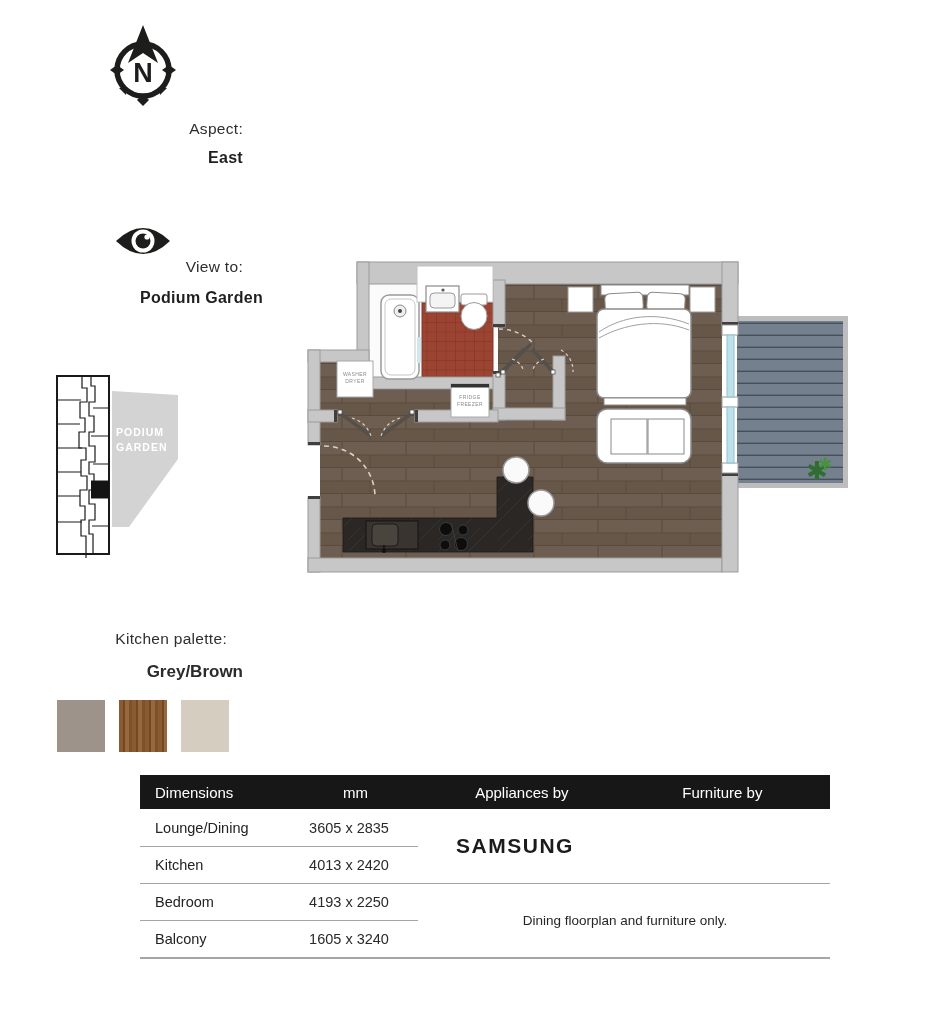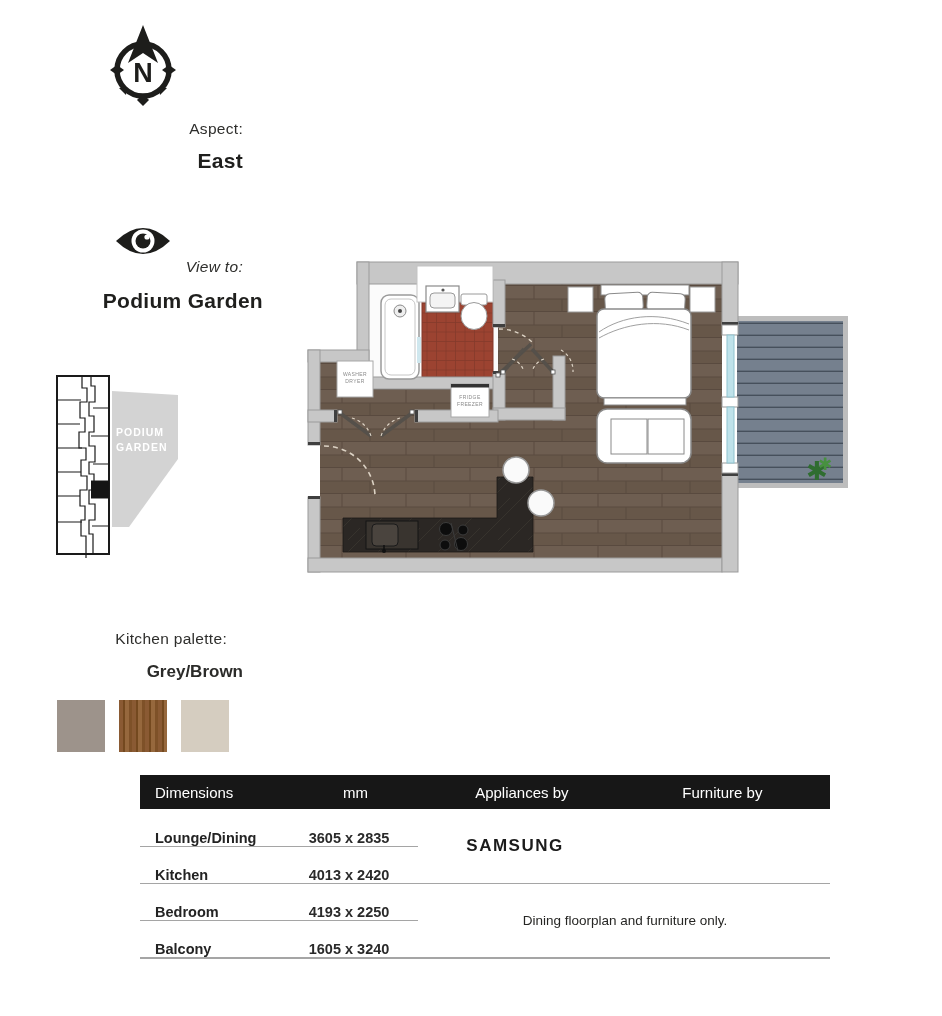--- a/index.html
+++ b/index.html
@@ -1,40 +1,40 @@
 <!DOCTYPE html>
 <html><head>
 <meta charset="utf-8">
 <style>
   html,body{margin:0;padding:0;background:#ffffff;}
   #stage{position:relative;width:942px;height:1016px;background:#ffffff;overflow:hidden;
          font-family:"Liberation Sans", sans-serif;color:#2b2b29;}
   .abs{position:absolute;}
   .ctext{text-align:right;}
   .lbl{font-size:15.5px;letter-spacing:.3px;color:#2e2e2c;}
-  .bold-val{font-size:21px;font-weight:bold;letter-spacing:.3px;color:#1f1f1d;}
+  .bold-val{font-size:16px;font-weight:bold;letter-spacing:.3px;color:#1f1f1d;}
   
   .swatch{position:absolute;top:700px;width:48px;height:52px;}
   .sw-grey{left:57px;background:#9d938b;}
   .sw-brown{left:119px;background:repeating-linear-gradient(90deg,
       #8a5a33 0 4px,#74491f 4px 6px,#96683d 6px 10px,#7e5128 10px 13px);}
   .sw-cream{left:181px;background:#d5cdc0;}
   
   .tbl{position:absolute;left:140px;top:775px;width:690px;font-size:14.5px;color:#232323;}
   .tbl-head{display:flex;background:#171717;color:#fff;height:34px;align-items:center;font-size:15px;}
   .th1{width:130px;padding-left:15px;} .th2{width:150px;text-align:center;}
   .th3{width:190px;text-align:center;} .th4{width:220px;text-align:center;}
   .tbl-body{position:relative;height:150px;overflow:visible;}
-  .trow{position:absolute;left:0;height:37px;display:flex;align-items:flex-end;width:280px;font-weight:bold;}
+  .trow{position:absolute;left:0;height:37px;display:flex;align-items:center;width:280px;}
   .td-label{width:130px;padding-left:15px;}
   .td-value{width:150px;text-align:center;color:#2a2a2a;}
   .sep{position:absolute;height:1.5px;background:#a5a5a5;left:0;}
   .logo-zone{position:absolute;left:280px;top:0;width:410px;height:74px;}
   .samsung{position:absolute;left:0;top:0;width:190px;height:74px;display:flex;align-items:center;justify-content:center;
-           font-size:17px;font-weight:800;letter-spacing:1.5px;color:#1b1b1b;}
+           font-size:21px;font-weight:800;letter-spacing:1.5px;color:#1b1b1b;}
   .dp{position:absolute;left:470px;top:0;width:220px;height:74px;overflow:visible;}
   .note-zone{position:absolute;left:280px;top:74px;width:410px;height:76px;
              display:flex;flex-direction:column;align-items:center;justify-content:center;
              font-size:13.5px;color:#262624;line-height:18px;}
 </style>
 </head>
 <body>
 
 <div id="stage">
 
@@ -50,21 +50,21 @@
   </svg>
   <div class="abs ctext lbl" style="left:43px;top:120px;width:200px;">Aspect:</div>
   <div class="abs ctext bold-val" style="left:43px;top:149px;width:200px;">East</div>
 
   <svg class="abs" style="left:114px;top:223px;" width="58" height="36" viewBox="0 0 58 36">
     <path d="M2,18 Q29,-8 56,18 Q29,44 2,18 Z" fill="#1d1d1b"></path>
     <circle cx="29" cy="18" r="11.5" fill="#ffffff"></circle>
     <circle cx="29" cy="18" r="7.5" fill="#1d1d1b"></circle>
     <circle cx="33" cy="14" r="2.6" fill="#ffffff"></circle>
   </svg>
-  <div class="abs ctext lbl" style="left:43px;top:258px;width:200px;font-style:italic;">View to:</div>
+  <div class="abs ctext lbl" style="left:43px;top:258px;width:200px;">View to:</div>
   <div class="abs ctext bold-val" style="left:23px;top:289px;width:240px;">Podium Garden</div>
 
   <svg class="abs" style="left:50px;top:372px;" width="136" height="186" viewBox="0 0 136 186">
     <g>
       <polygon points="62,19 128,23 128,87 79,155 62,155" fill="#d3d3d3"></polygon>
       <text x="66" y="64" font-size="10.5" font-weight="bold" fill="#ffffff" letter-spacing="1">PODIUM</text>
       <text x="66" y="79" font-size="10.5" font-weight="bold" fill="#ffffff" letter-spacing="1">GARDEN</text>
     </g>
     <g stroke="#1a1a1a" fill="none">
       <rect x="7" y="4" width="52" height="178" fill="#ffffff" stroke-width="2"></rect>

